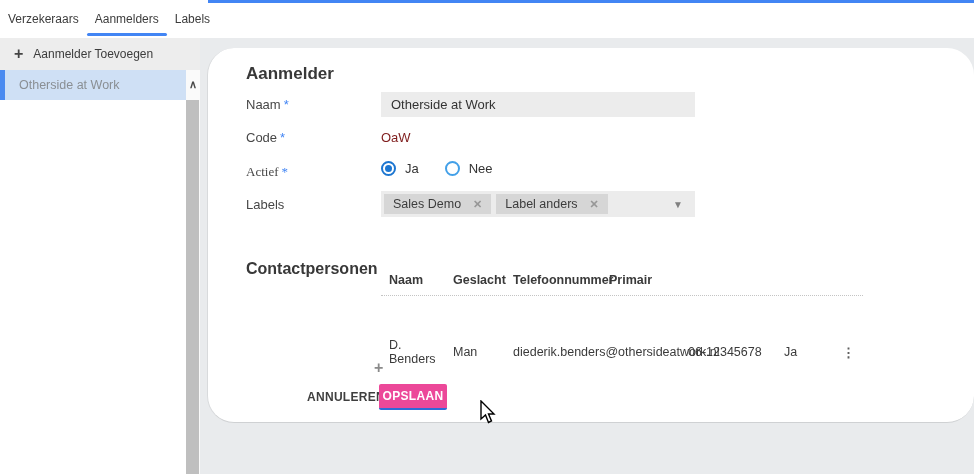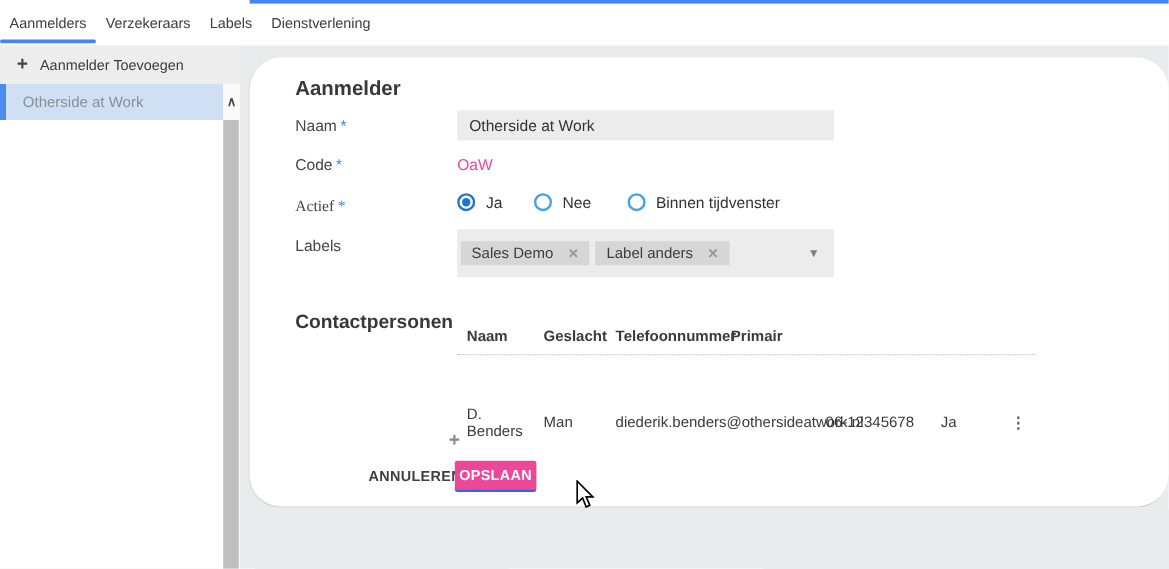--- a/index.html
+++ b/index.html
@@ -69,37 +69,37 @@
   .panel-title { position:absolute; left:38px; top:16px; font-size:17px; color:#383838; }
 
   .flabel { position:absolute; left:38px; font-size:13px; color:#474747; }
   .req { color:#4285f4; margin-left:3px; }
 
   .naam-input {
     position:absolute; left:173px; top:44px; width:314px; height:25px;
     background:#ececec; border:none; outline:none; padding:0 10px;
     font-family:"Liberation Sans", sans-serif; font-size:13px; color:#333;
   }
-  .code-value { position:absolute; left:173px; top:82px; font-size:13px; color:#ec4899; }
+  .code-value { position:absolute; left:173px; top:82px; font-size:13px; color:#7f1d1d; }
 
   .radio-row { position:absolute; left:173px; top:113px; display:flex; align-items:center; }
   .radio-opt { display:flex; align-items:center; margin-right:26px; cursor:pointer; }
   .radio-circ {
     width:15px; height:15px; border-radius:50%; border:2px solid #43a0e8;
     margin-right:9px; position:relative; background:#fff;
   }
   .radio-opt.sel .radio-circ { border-color:#1c76d1; }
   .radio-opt.sel .radio-circ::after {
     content:""; position:absolute; left:2px; top:2px; width:7px; height:7px;
     border-radius:50%; background:#1c76d1;
   }
   .radio-opt .rlabel { font-size:13px; color:#333; }
 
   .labels-select {
-    position:absolute; left:173px; top:143px; width:314px; height:40px;
+    position:absolute; left:173px; top:143px; width:314px; height:26px;
     background:#ececec; display:flex; align-items:center; padding:0 3px; cursor:pointer;
   }
   .chip {
     background:#d6d6d6; height:20px; display:flex; align-items:center;
     padding:0 9px; margin-right:5px; font-size:12.5px; color:#3c3c3c;
   }
   .chip .x { margin-left:12px; color:#979797; font-size:11px; font-weight:bold; cursor:pointer; }
   .caret { margin-left:auto; margin-right:9px; color:#808080; font-size:10px; }
 
   .section-title { position:absolute; left:38px; top:184px; font-size:16px; color:#383838;margin-top:28px; }
@@ -133,32 +133,29 @@
   }
 
   .cursor { position:absolute; left:272px; top:352px; width:18px; height:26px; pointer-events:none; }
 </style>
 </head>
 <body>
 
 <div class="stage">
 
   <nav class="tabbar">
+    <div class="tab">
+      <span>Verzekeraars</span>
+    </div>
     <div class="tab active">
       <span>Aanmelders</span>
       <span class="underline"></span>
     </div>
     <div class="tab">
-      <span>Verzekeraars</span>
-    </div>
-    <div class="tab">
       <span>Labels</span>
-    </div>
-    <div class="tab">
-      <span>Dienstverlening</span>
     </div>
   </nav>
   <div class="topline"></div>
 
   <div class="page">
 
     <aside class="sidebar">
       <div class="sidebar-add">
         <span class="plus">+</span>
         <span>Aanmelder Toevoegen</span>
@@ -190,24 +187,20 @@
         <span>Actief</span><span class="req">*</span>
       </div>
       <div class="radio-row">
         <div class="radio-opt sel">
           <span class="radio-circ"></span>
           <span class="rlabel">Ja</span>
         </div>
         <div class="radio-opt" style="margin-right:30px;">
           <span class="radio-circ"></span>
           <span class="rlabel">Nee</span>
-        </div>
-        <div class="radio-opt">
-          <span class="radio-circ"></span>
-          <span class="rlabel">Binnen tijdvenster</span>
         </div>
       </div>
 
       <div class="flabel" style="top:149px;">Labels</div>
       <div class="labels-select">
         <span class="chip">
           <span>Sales Demo</span>
           <span class="x">✕</span>
         </span>
         <span class="chip">

